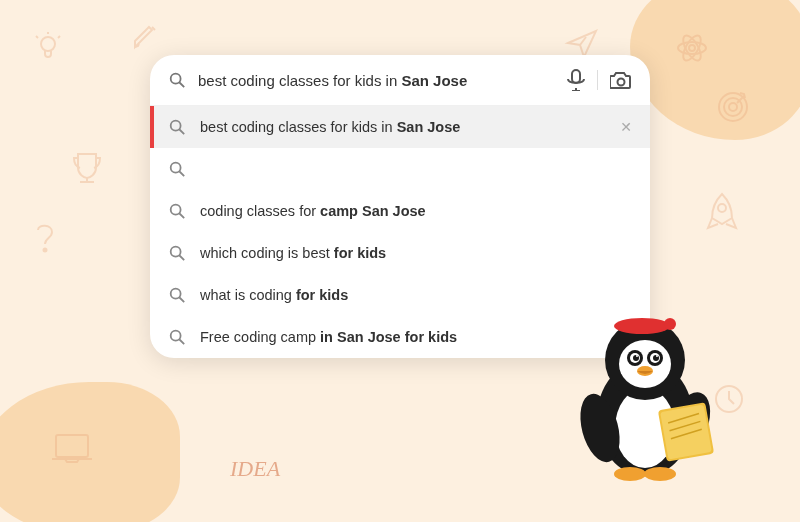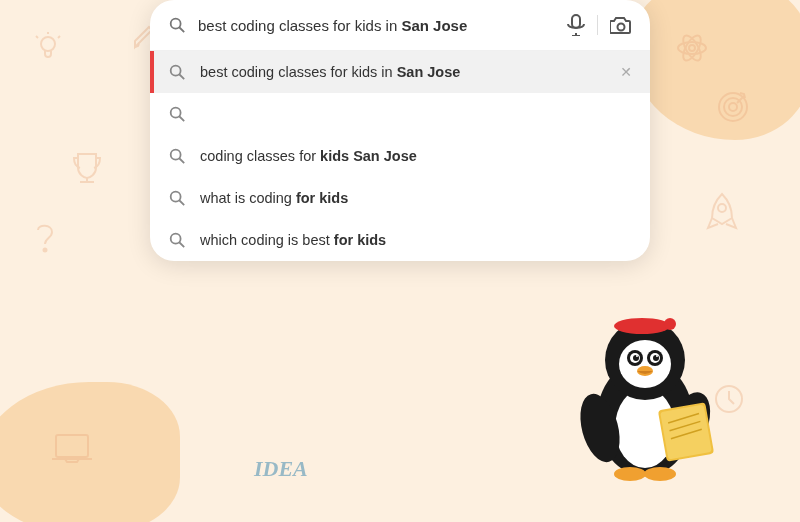--- a/index.html
+++ b/index.html
@@ -51,20 +51,21 @@
       stroke-width: 2;
     }
 
     
     .main-container {
       position: relative;
       z-index: 1;
       display: flex;
       justify-content: center;
       align-items: flex-start;
+      padding-top: 55px;
       height: 100%;
     }
 
     .search-panel {
       width: 500px;
       background: white;
       border-radius: 24px;
       box-shadow: 0 4px 24px rgba(0,0,0,0.12);
       overflow: hidden;
       position: relative;
@@ -273,21 +274,21 @@
 </div>
 
 <div class="deco deco-laptop">
   <svg width="44" height="34" viewBox="0 0 44 34" stroke="#e8a87c" fill="none" stroke-width="2">
     <rect x="6" y="4" width="32" height="22" rx="2"></rect>
     <path d="M2 28H42"></path>
     <path d="M15 28l2 3H27l2-3"></path>
   </svg>
 </div>
 
-<div class="deco deco-idea" style="font-size:22px; font-weight:700; font-style:italic; color:#0369a1; opacity:0.4; font-family:serif;margin-left:24px;">IDEA</div>
+<div class="deco deco-idea" style="font-size:22px; font-weight:400; font-style:italic; color:#c2410c; opacity:0.4; font-family:serif;">IDEA</div>
 
 <div class="mascot">
   <svg viewBox="0 0 150 200" xmlns="http://www.w3.org/2000/svg">
 
     <ellipse cx="75" cy="130" rx="48" ry="58" fill="#1a1a1a"></ellipse>
 
     <ellipse cx="75" cy="140" rx="30" ry="40" fill="white"></ellipse>
 
     <circle cx="75" cy="72" r="40" fill="#1a1a1a"></circle>
 
@@ -379,24 +380,36 @@
       </li>
 
       <li class="suggestion-item">
         <span class="s-icon">
           <svg class="svg-search" viewBox="0 0 20 20" fill="none" stroke="#888" stroke-width="2">
             <circle cx="8.5" cy="8.5" r="5.5"></circle>
             <line x1="12.5" y1="12.5" x2="18" y2="18"></line>
           </svg>
         </span>
         <span class="suggestion-text">
-          coding classes for <span class="bold">kids San Jose</span>
-        </span>
-      </li>
-
+          coding classes for <span class="bold">camp San Jose</span>
+        </span>
+      </li>
+
+
+      <li class="suggestion-item">
+        <span class="s-icon">
+          <svg class="svg-search" viewBox="0 0 20 20" fill="none" stroke="#888" stroke-width="2">
+            <circle cx="8.5" cy="8.5" r="5.5"></circle>
+            <line x1="12.5" y1="12.5" x2="18" y2="18"></line>
+          </svg>
+        </span>
+        <span class="suggestion-text">
+          which coding is best <span class="bold">for kids</span>
+        </span>
+      </li>
 
       <li class="suggestion-item">
         <span class="s-icon">
           <svg class="svg-search" viewBox="0 0 20 20" fill="none" stroke="#888" stroke-width="2">
             <circle cx="8.5" cy="8.5" r="5.5"></circle>
             <line x1="12.5" y1="12.5" x2="18" y2="18"></line>
           </svg>
         </span>
         <span class="suggestion-text">
           what is coding <span class="bold">for kids</span>
@@ -404,20 +417,19 @@
       </li>
 
       <li class="suggestion-item">
         <span class="s-icon">
           <svg class="svg-search" viewBox="0 0 20 20" fill="none" stroke="#888" stroke-width="2">
             <circle cx="8.5" cy="8.5" r="5.5"></circle>
             <line x1="12.5" y1="12.5" x2="18" y2="18"></line>
           </svg>
         </span>
         <span class="suggestion-text">
-          which coding is best <span class="bold">for kids</span>
-        </span>
-      </li>
-
+          Free coding camp <span class="bold">in San Jose for kids</span>
+        </span>
+      </li>
 
     </ul>
   </div>
 </div>
 
 </body></html>

